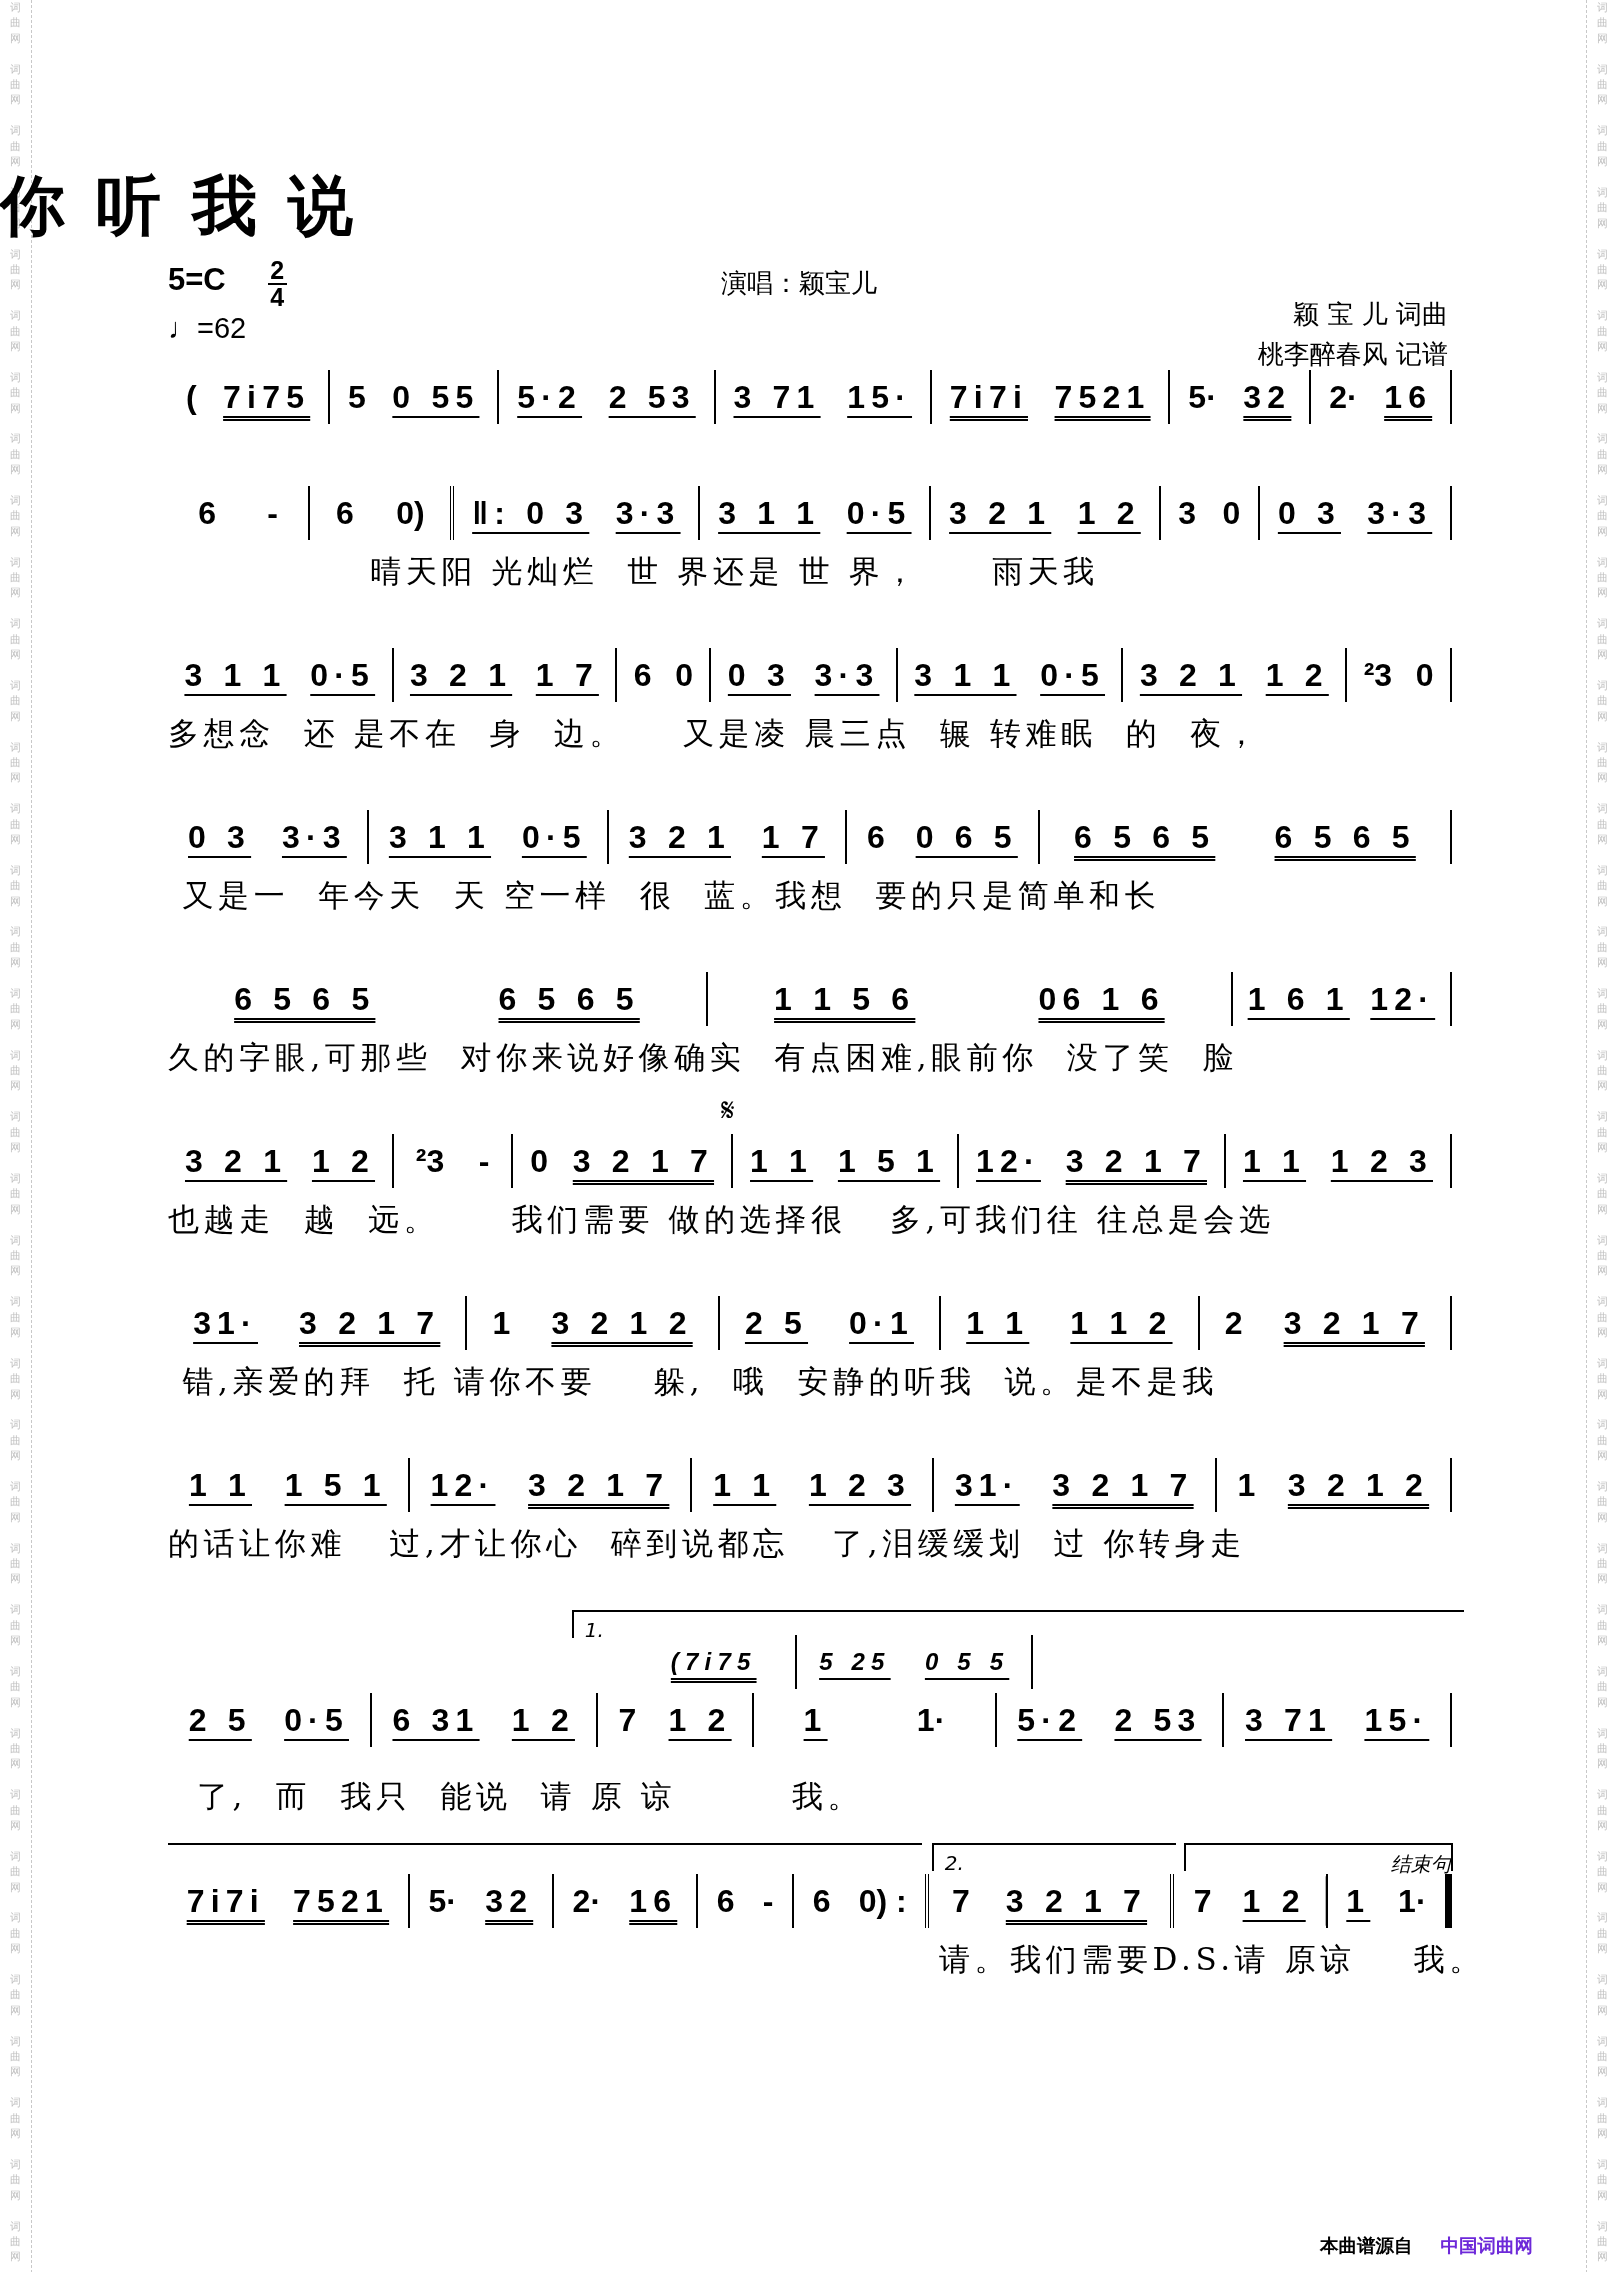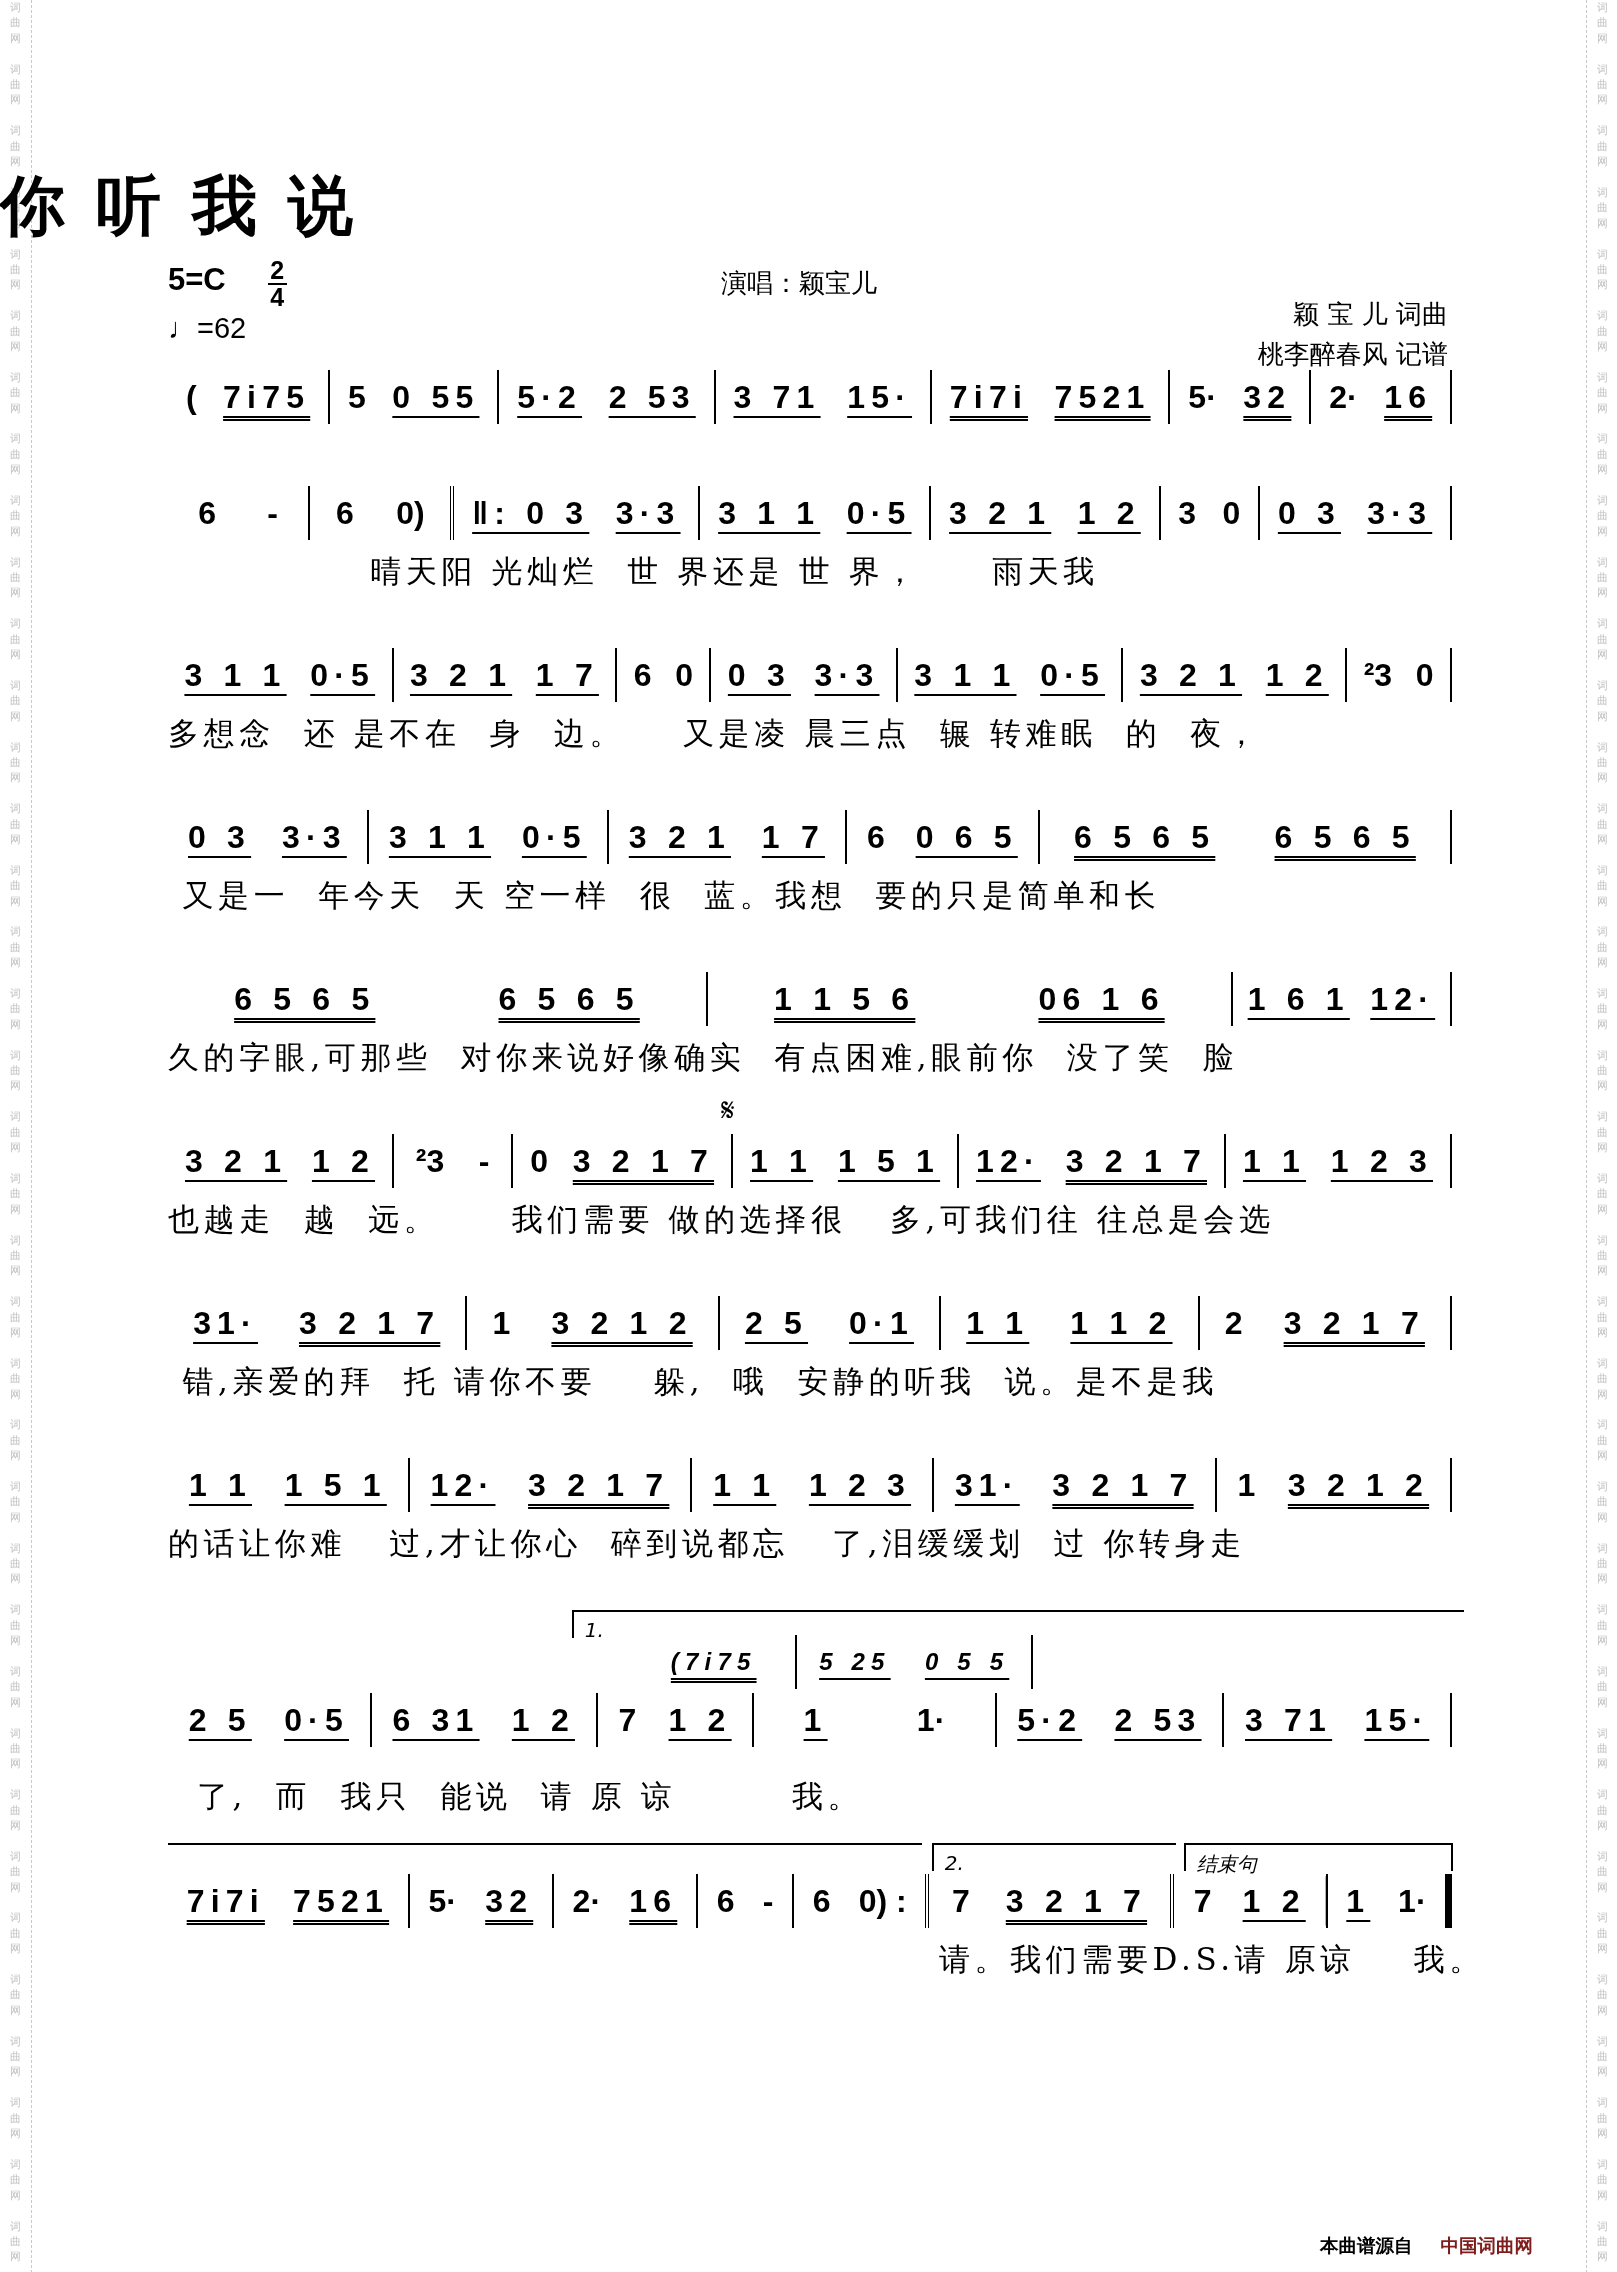--- a/index.html
+++ b/index.html
@@ -28,21 +28,21 @@
   .measure.dbl { border-right:4.6px double #000; }
   .measure.final { border-right:7.7px solid #000; box-shadow:-4.6px 0 0 -2.3px #000; }
   .grp { display:inline-block; text-decoration:underline; text-decoration-thickness:2.3px;
          text-underline-offset:7.7px; letter-spacing:6.2px; }
   .grp.d { text-decoration-style:double; }
   .lyrics { position:absolute; left:0; width:1284px; font-size:31px; letter-spacing:4.6px;
             font-family:"DejaVu Serif", serif; white-space:pre; }
   .volta { position:absolute; border-top:2.3px solid #000; border-left:2.3px solid #000; height:20px;
            font-style:italic; font-size:20px; padding-left:10.8px; padding-top:6.2px; }
   .footer { position:absolute; right:85px; bottom:15.4px; font-size:18.5px; font-weight:bold; }
-  .footer .site { color:#7f1d1d; margin-left:28px; }
+  .footer .site { color:#6d28d9; margin-left:28px; }
   .segno { position:absolute; left:721px; top:1091px; font-size:32px; font-family:"DejaVu Serif", serif; }
 </style>
 </head>
 <body>
 
 <div class="wm-strip left">
   <div class="wm-text">词
 曲
 网
 
@@ -776,21 +776,21 @@
         <span class="grp">15·</span>
       </div>
   </div>
   <div class="lyrics" style="top:87px;">  了,  而  我只  能说  请 原 谅        我。</div>
 </div>
 
 <div style="position:absolute; left:168px; top:1843px; width:754px; border-top:2.3px solid #000;"></div>
 <div class="volta" style="left:932px; top:1843px; width:231px;">
   <span>2.</span>
 </div>
-<div class="volta" style="left:1184px; top:1843px; width:254px; border-right:2.3px solid #000;">
+<div class="volta" style="left:1184px; top:1843px; width:254px; border-right:2.3px solid #000;text-align:right;">
   <span>结束句</span>
 </div>
 <div class="sys" style="top:1870px;">
   <div class="notes">
     <div class="measure">
         <span class="grp d">7i7i</span>
         <span class="grp d">7521</span>
       </div>
     <div class="measure">
         <span>5·</span>

